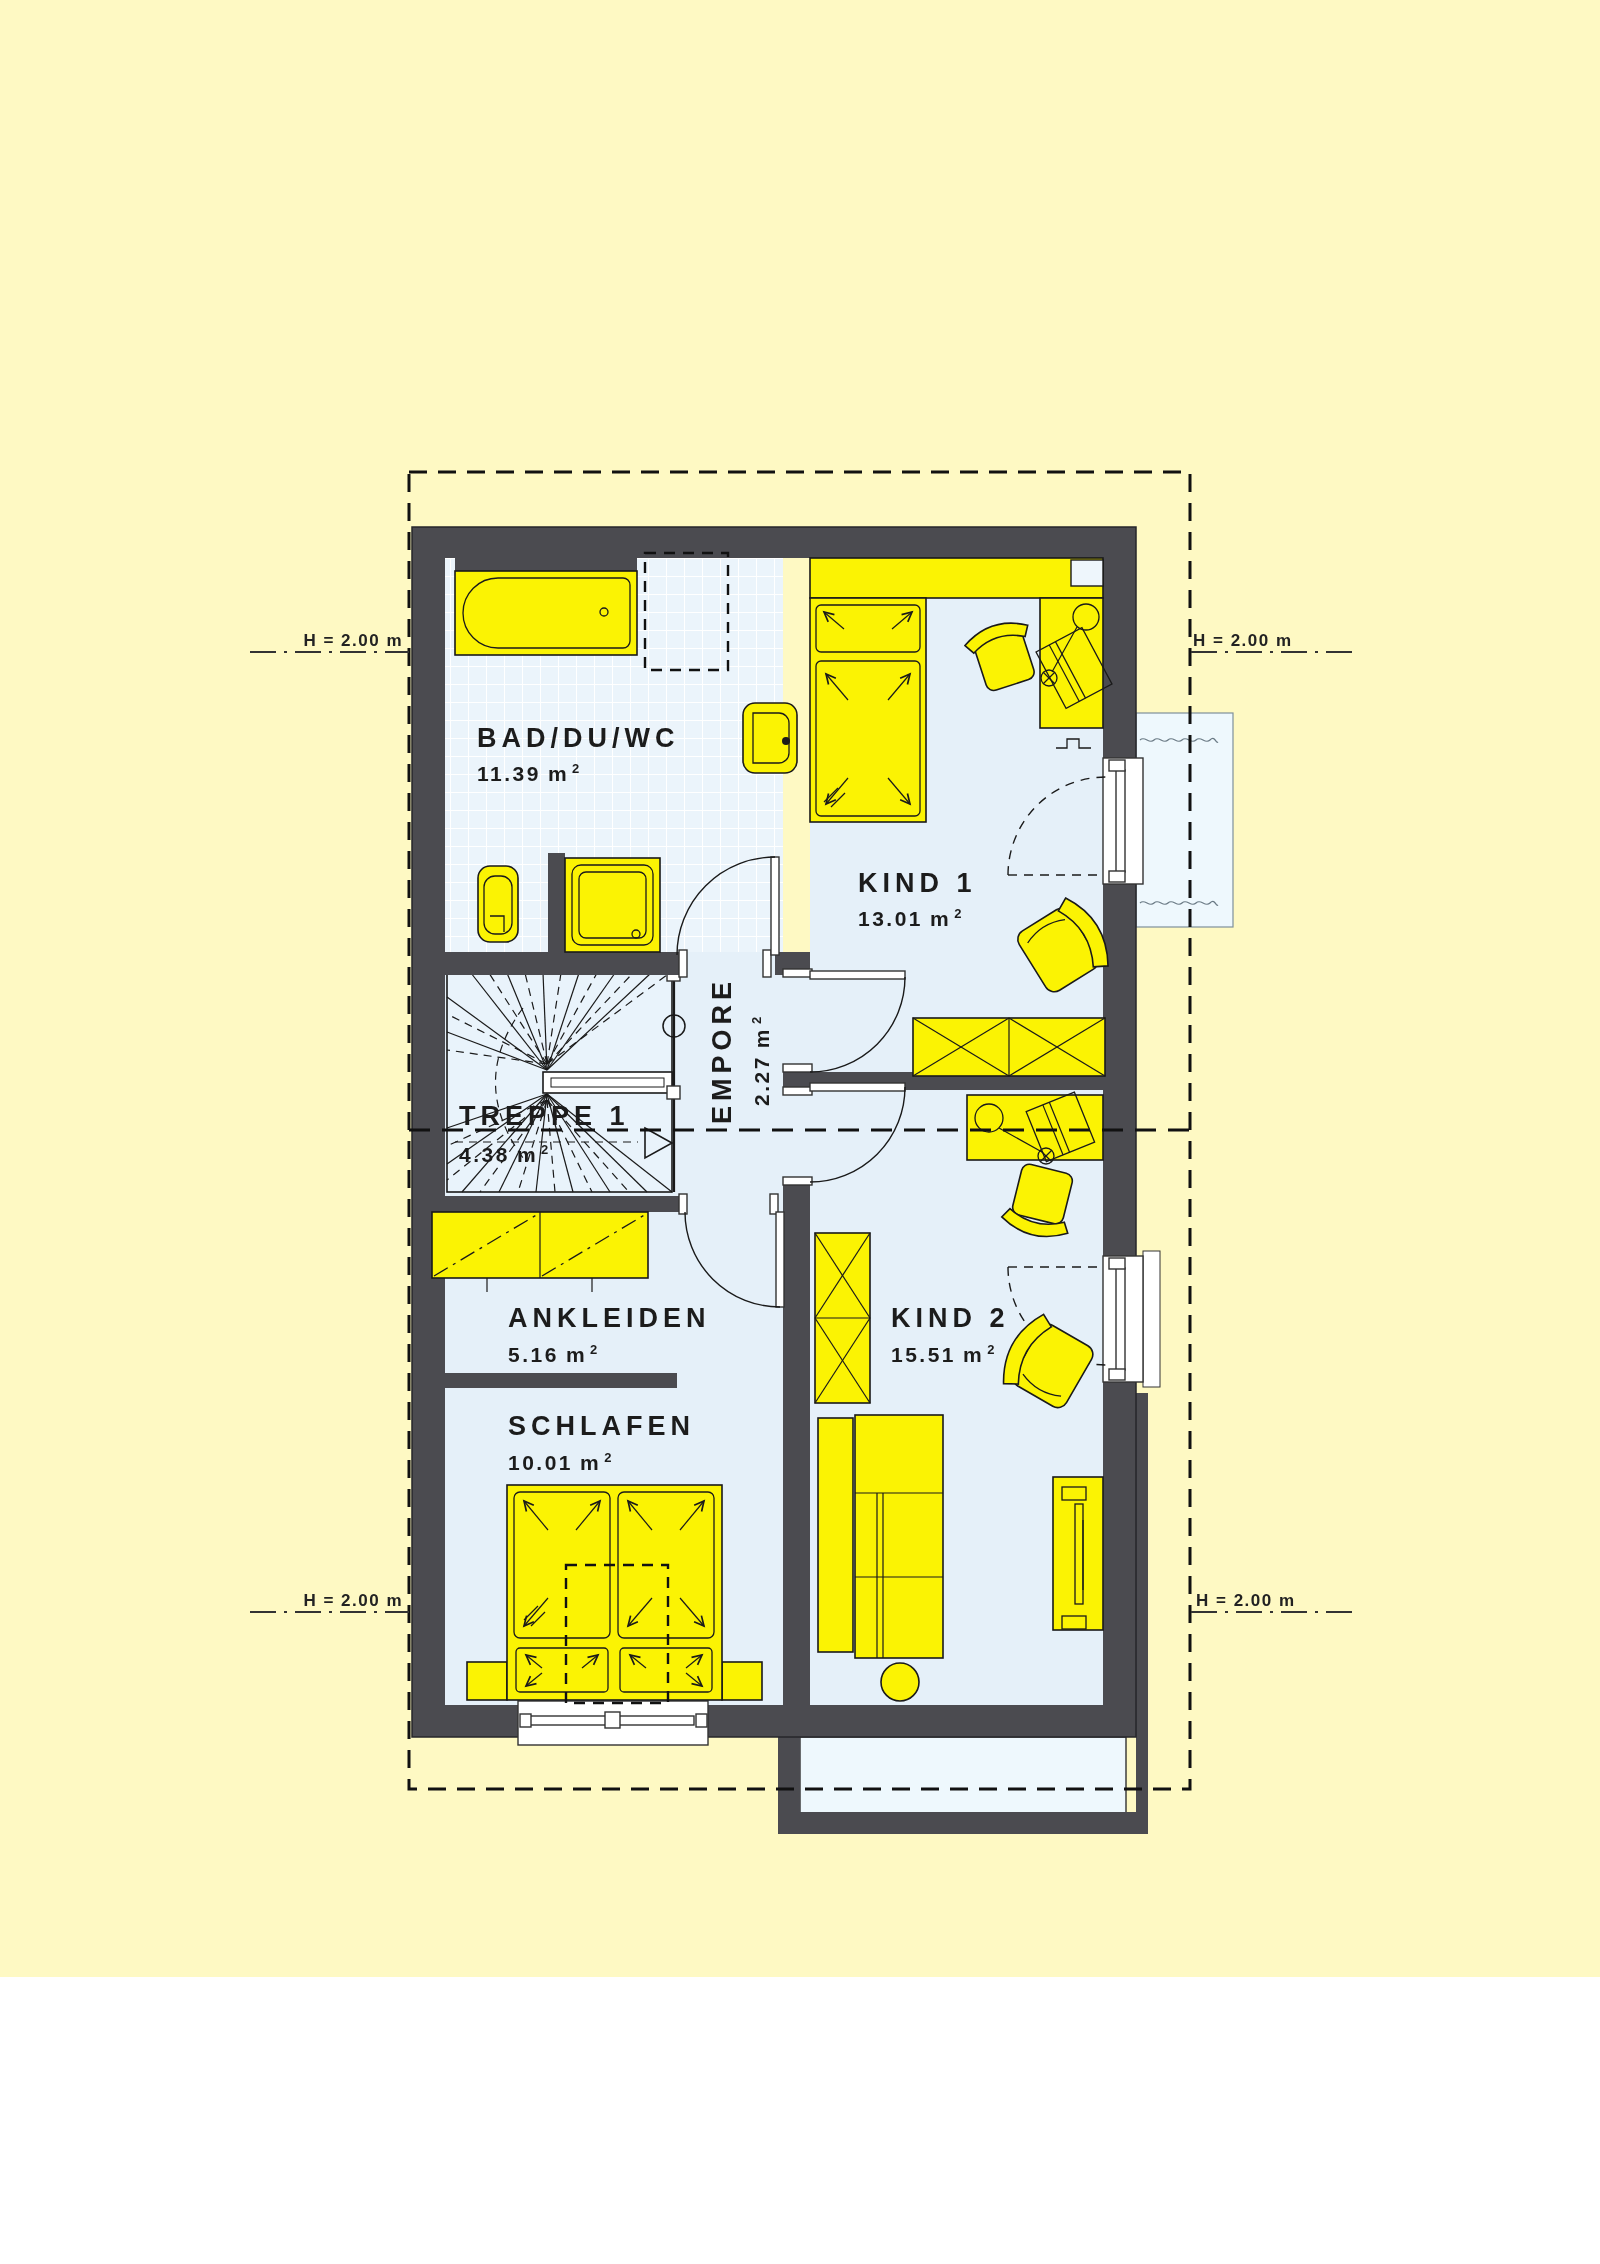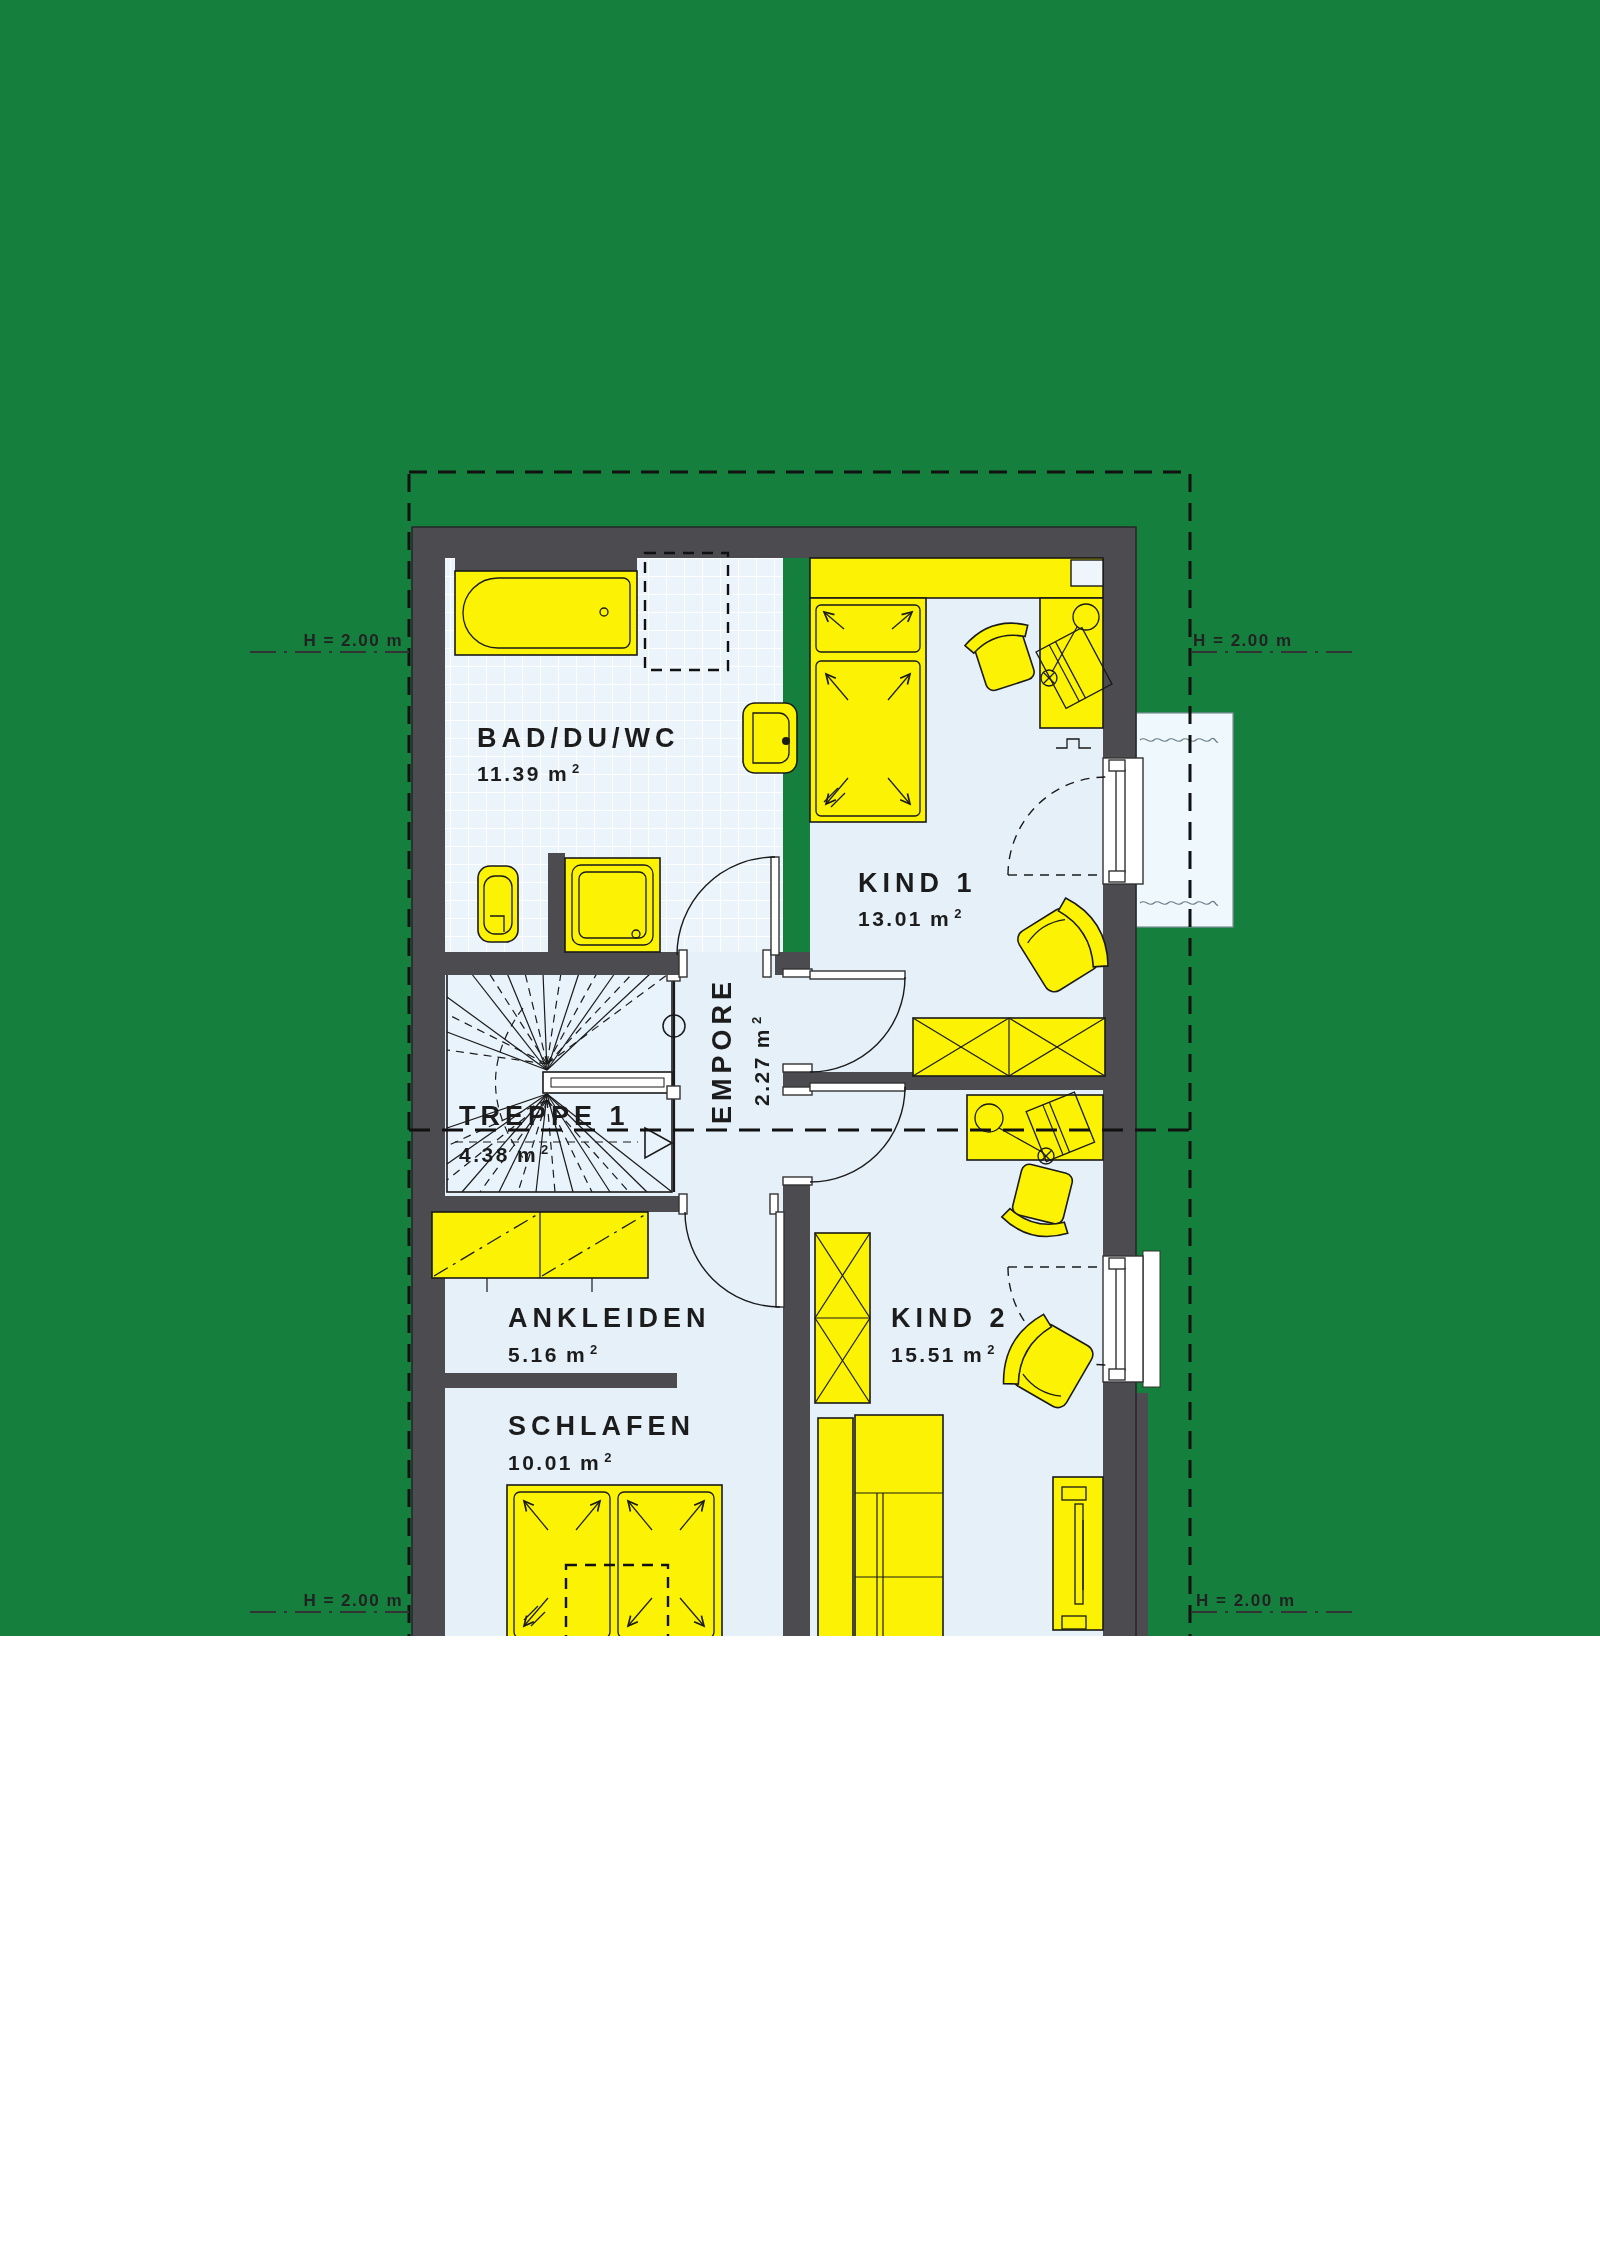--- a/index.html
+++ b/index.html
@@ -1,16 +1,16 @@
 <!DOCTYPE html>
 <html><head>
 <meta charset="utf-8">
 <style>
   html,body{margin:0;padding:0;background:#ffffff;}
-  .canvas-wrap{position:relative;width:1600px;height:1636px;background:#15803d;font-family:"Liberation Sans",sans-serif;}
+  .canvas-wrap{position:relative;width:1600px;height:1977px;background:#fef9c3;font-family:"Liberation Sans",sans-serif;}
   svg text{fill:#1c1c1c;}
   .room-label{font-family:"Liberation Sans",sans-serif;font-weight:700;font-size:27px;letter-spacing:5px;}
   .area-label{font-family:"Liberation Sans",sans-serif;font-weight:700;font-size:21px;letter-spacing:2.5px;}
   .sup{font-size:13px;}
   .h-label{font-family:"Liberation Sans",sans-serif;font-weight:700;font-size:17px;letter-spacing:1.5px;fill:#222;}
   .wall{fill:#4b4b50;}
   .floor{fill:#e5f0f9;}
   .out{fill:#eef8fd;stroke:#7e8f9b;stroke-width:1.2;}
   .furn{fill:#fbf303;stroke:#1a1a1a;stroke-width:1.6;}
   .furn-thin{fill:none;stroke:#1a1a1a;stroke-width:1.3;}

